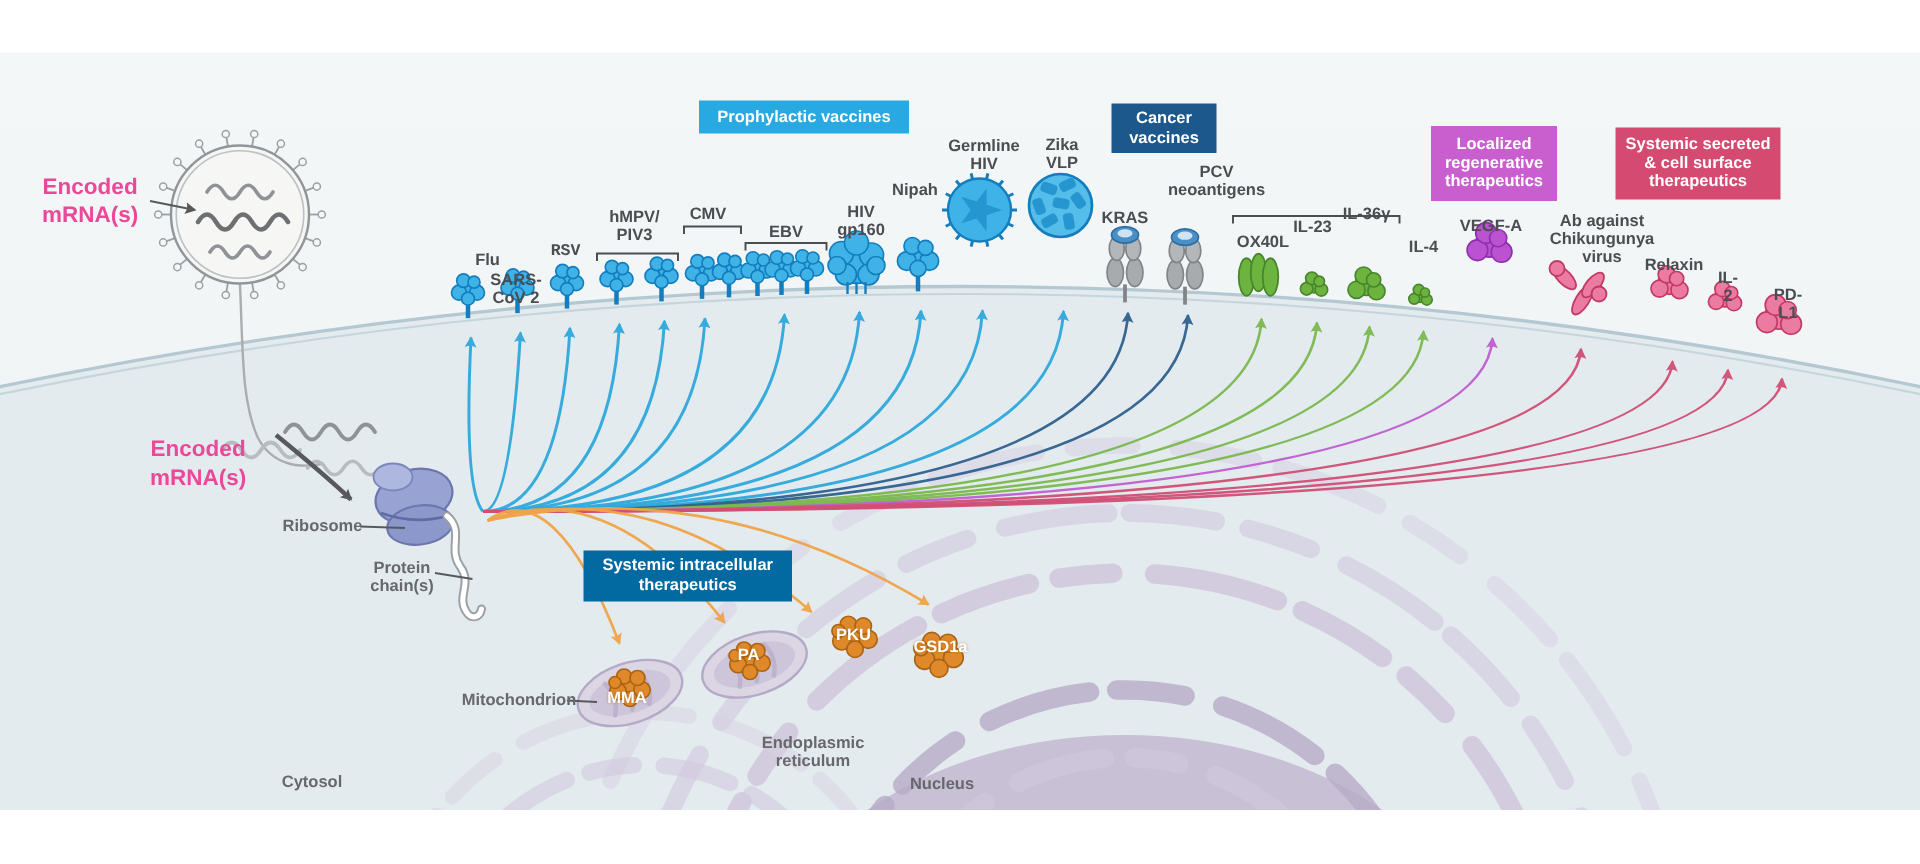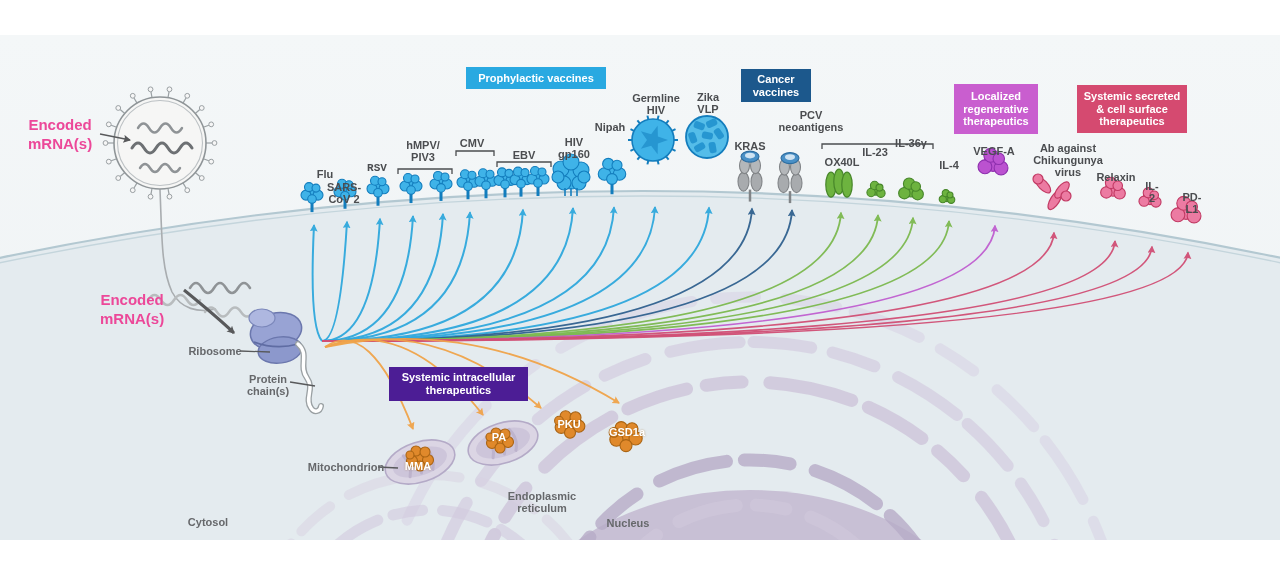--- a/index.html
+++ b/index.html
@@ -432,21 +432,21 @@
   <div id="overlay" style="position:absolute;left:0;top:0;width:1085px;height:576px;">
       <div class="catbox" style="left: 466px; top: 67px; width: 140px; height: 22px; background: rgb(41, 169, 225);">Prophylactic vaccines</div>
       <div class="catbox" style="left: 741px; top: 69px; width: 70px; height: 33px; background: rgb(28, 88, 140);">Cancer
 vaccines</div>
       <div class="catbox" style="left: 954px; top: 84px; width: 84px; height: 50px; background: rgb(201, 94, 207);">Localized
 regenerative
 therapeutics</div>
       <div class="catbox" style="left: 1077px; top: 85px; width: 110px; height: 48px; background: rgb(213, 74, 112);">Systemic secreted
 &amp; cell surface
 therapeutics</div>
-      <div class="catbox" style="left: 389px; top: 367px; width: 139px; height: 34px; background: #4c1d95;">Systemic intracellular
+      <div class="catbox" style="left: 389px; top: 367px; width: 139px; height: 34px; background: #0369a1;">Systemic intracellular
 therapeutics</div>
       <div class="lbl" style="left: 305px; top: 174px; margin-left: 20px;">Flu</div>
       <div class="lbl" style="left: 344px; top: 165px; margin-top: 28px;">SARS-
 CoV 2</div>
       <div class="lbl" style="left: 377px; top: 168px; font-family: Liberation Mono, monospace;">RSV</div>
       <div class="lbl" style="left: 423px; top: 151px;">hMPV/
 PIV3</div>
       <div class="lbl" style="left: 472px; top: 143px;">CMV</div>
       <div class="lbl" style="left: 524px; top: 155px;">EBV</div>
       <div class="lbl" style="left: 574px; top: 148px;">HIV

